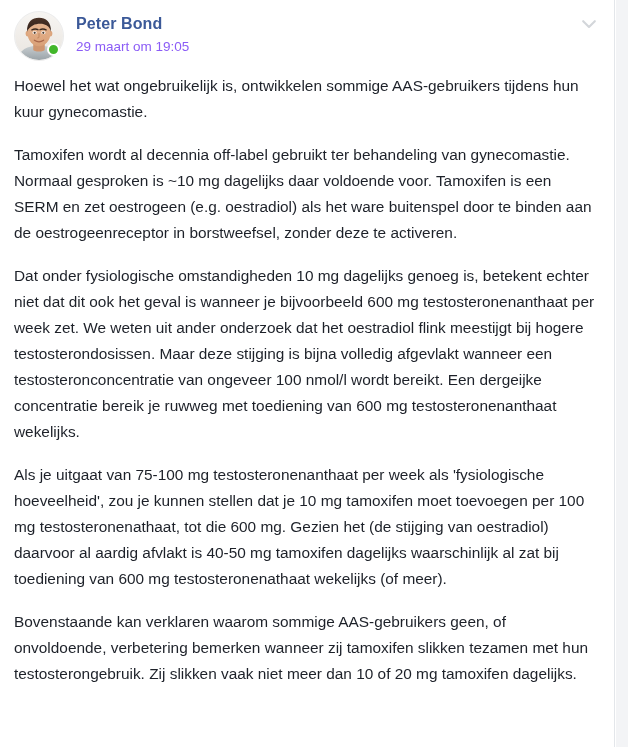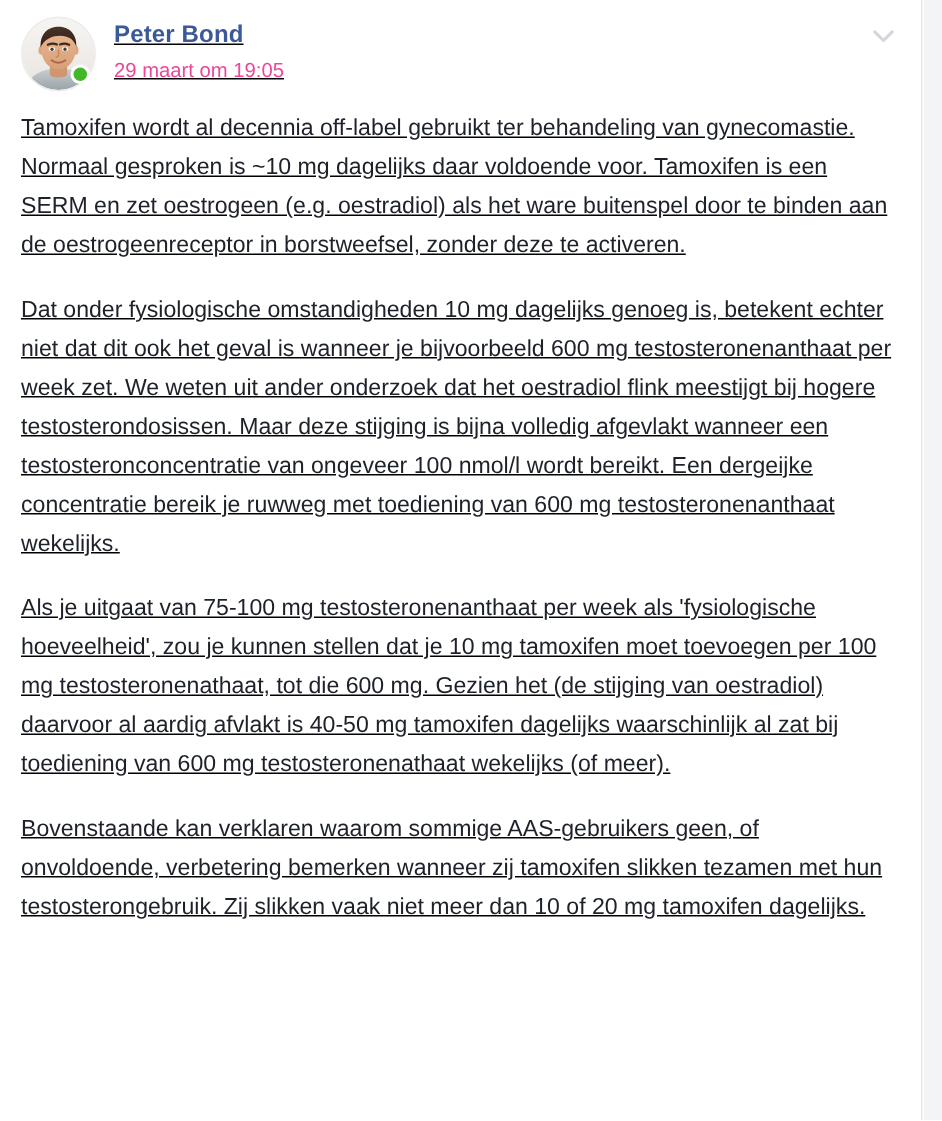--- a/index.html
+++ b/index.html
@@ -44,21 +44,20 @@
   
   .post {
     position: absolute;
     left: 0;
     top: 0;
     width: 613px;
     height: 747px;
     box-sizing: border-box;
     padding: 0;
     background: #ffffff;
-    text-decoration: underline;
   }
 
   
   .post-header {
     position: relative;
     display: flex;
     align-items: flex-start;
     padding: 11px 14px 0 14px;
     height: 62px;
     box-sizing: border-box;
@@ -102,21 +101,21 @@
   .author-name {
     font-size: 16px;
     font-weight: bold;
     color: #3b5998;
     line-height: 20px;
     letter-spacing: 0.1px;
     cursor: pointer;
   }
   .timestamp {
     font-size: 13.5px;
-    color: #ec4899;
+    color: #8b5cf6;
     line-height: 20px;
     margin-top: 3px;
     cursor: pointer;
   }
 
   .chevron-btn {
     position: absolute;
     right: 10px;
     top: 13px;
     width: 28px;
@@ -214,20 +213,21 @@
       <div class="chevron-btn">
         <span>
           <svg width="14" height="9" viewBox="0 0 14 9" xmlns="http://www.w3.org/2000/svg" aria-hidden="true">
             <path d="M1.2 1.2 L7 7 L12.8 1.2" stroke="#d3d6da" stroke-width="2.1" fill="none" stroke-linecap="round" stroke-linejoin="round"></path>
           </svg>
         </span>
       </div>
     </div>
 
     <div class="post-body">
+      <p>Hoewel het wat ongebruikelijk is, ontwikkelen sommige AAS-gebruikers tijdens hun kuur gynecomastie.</p>
       <p>Tamoxifen wordt al decennia off-label gebruikt ter behandeling van gynecomastie. Normaal gesproken is ~10 mg dagelijks daar voldoende voor. Tamoxifen is een SERM en zet oestrogeen (e.g. oestradiol) als het ware buitenspel door te binden aan de oestrogeenreceptor in borstweefsel, zonder deze te activeren.</p>
       <p>Dat onder fysiologische omstandigheden 10 mg dagelijks genoeg is, betekent echter niet dat dit ook het geval is wanneer je bijvoorbeeld 600 mg testosteronenanthaat per week zet. We weten uit ander onderzoek dat het oestradiol flink meestijgt bij hogere testosterondosissen. Maar deze stijging is bijna volledig afgevlakt wanneer een testosteronconcentratie van ongeveer 100 nmol/l wordt bereikt. Een dergeijke concentratie bereik je ruwweg met toediening van 600 mg testosteronenanthaat wekelijks.</p>
       <p>Als je uitgaat van 75-100 mg testosteronenanthaat per week als 'fysiologische hoeveelheid', zou je kunnen stellen dat je 10 mg tamoxifen moet toevoegen per 100 mg testosteronenathaat, tot die 600 mg. Gezien het (de stijging van oestradiol) daarvoor al aardig afvlakt is 40-50 mg tamoxifen dagelijks waarschinlijk al zat bij toediening van 600 mg testosteronenathaat wekelijks (of meer).</p>
       <p>Bovenstaande kan verklaren waarom sommige AAS-gebruikers geen, of onvoldoende, verbetering bemerken wanneer zij tamoxifen slikken tezamen met hun testosterongebruik. Zij slikken vaak niet meer dan 10 of 20 mg tamoxifen dagelijks.</p>
     </div>
 
   </div>
 
   <div class="scrollbar-track">
     <div class="scrollbar-thumb"></div>

